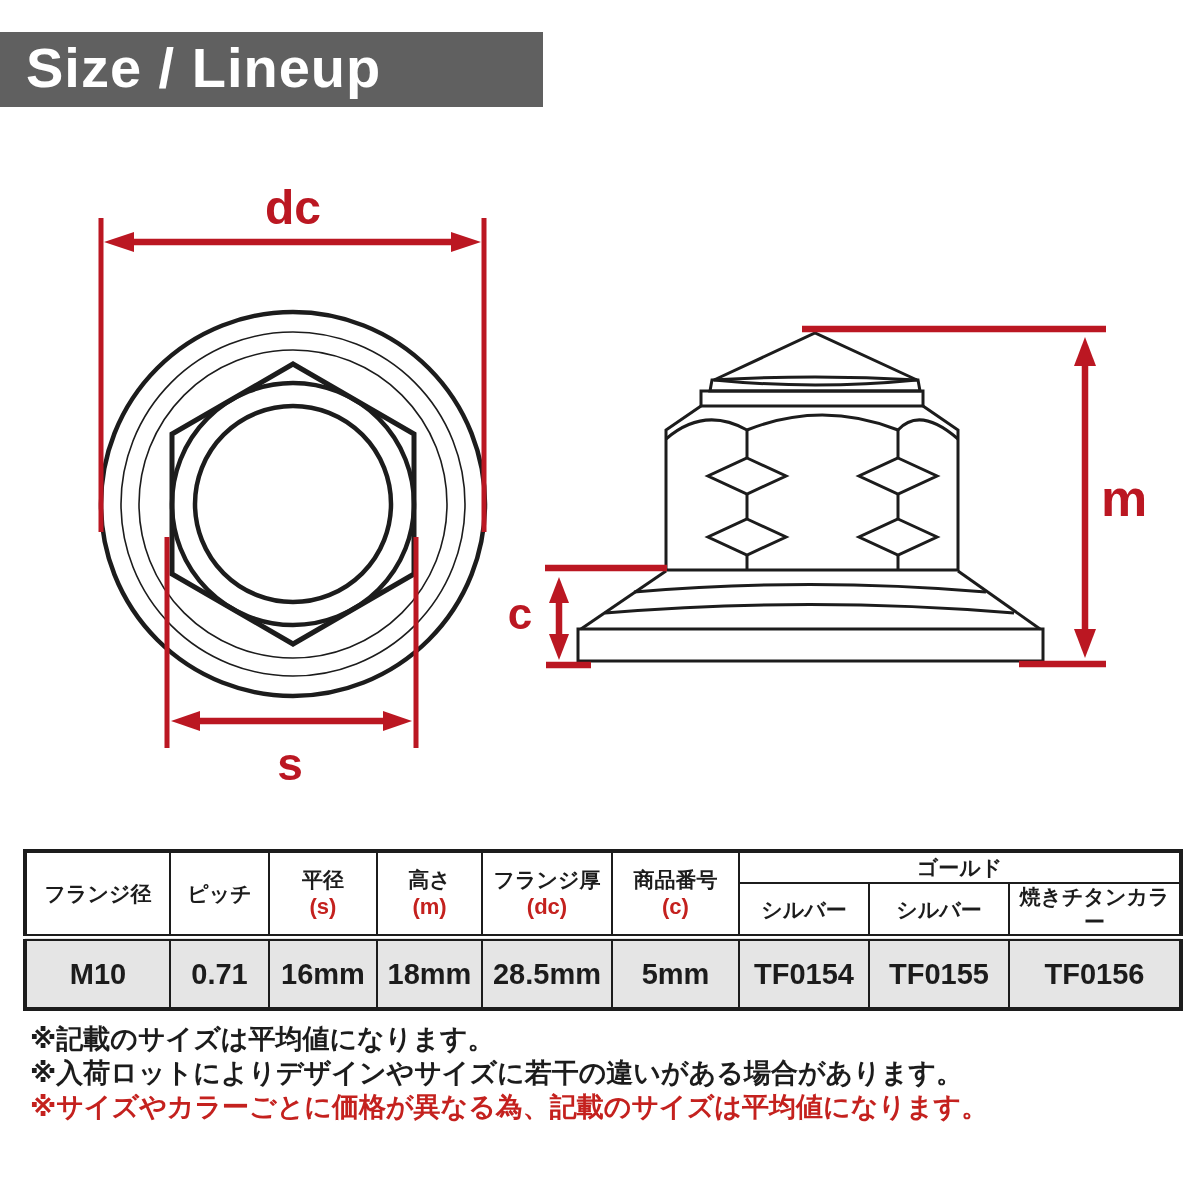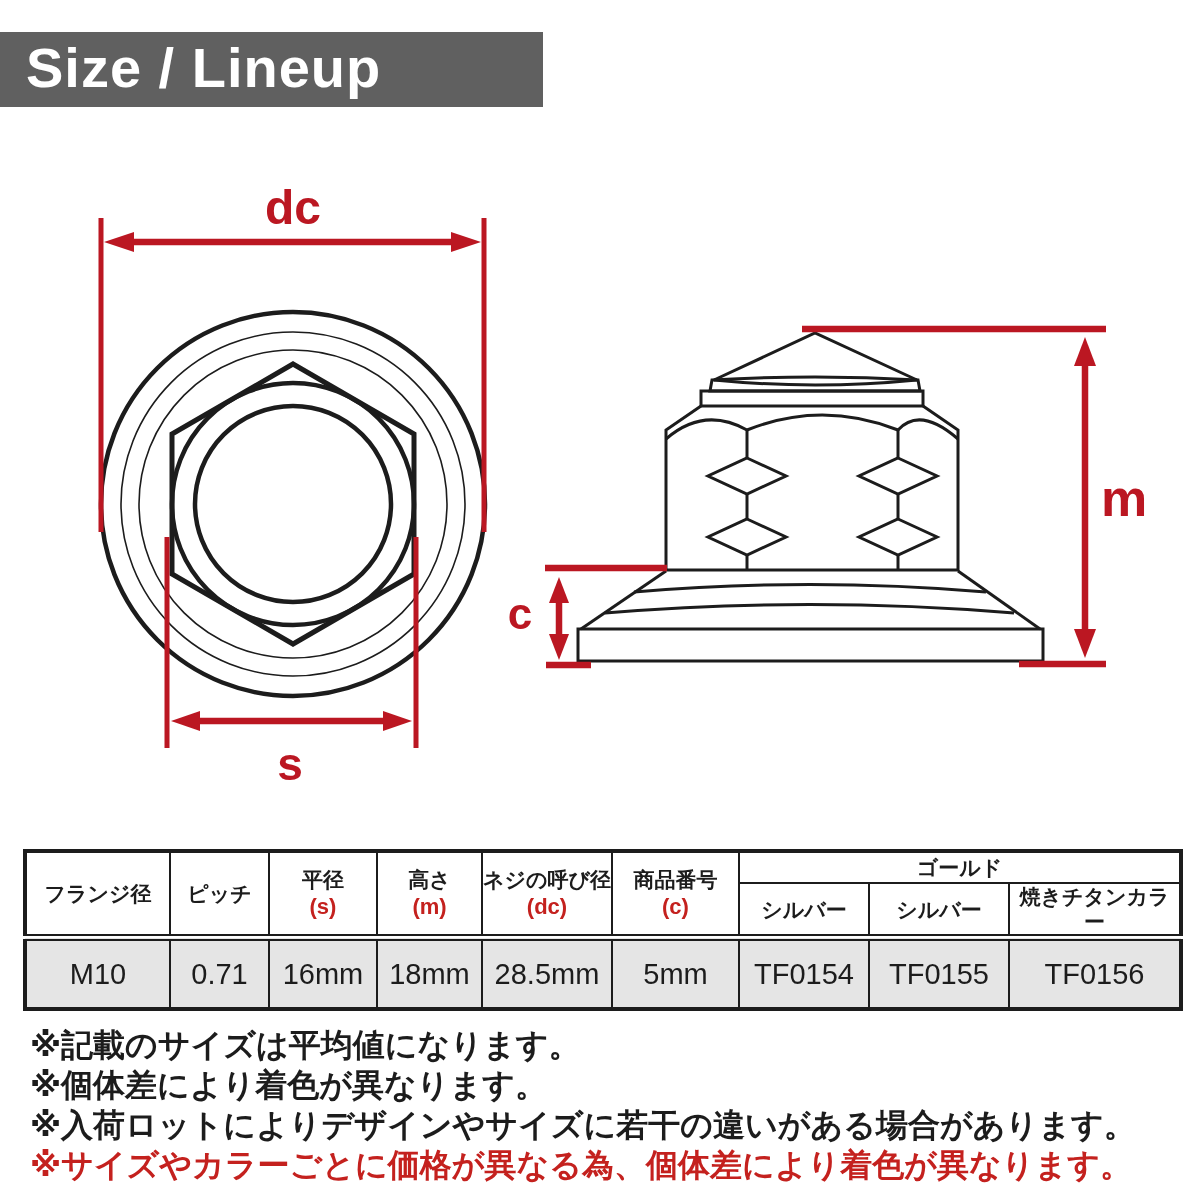--- a/index.html
+++ b/index.html
@@ -42,25 +42,25 @@
     border:2px solid var(--ink);text-align:center;vertical-align:middle;padding:0;
   }
   table.spec thead th{font-size:21px;font-weight:bold;background:#ffffff;}
   table.spec thead tr.top th{height:32px;}
   table.spec thead tr.sub th{height:32px;}
   .h-name{font-size:21px;font-weight:bold;line-height:1.2;}
   .h-sym{font-size:22px;font-weight:bold;color:var(--red_accent);line-height:1.2;margin-top:2px;}
   table.spec tbody td{
     border-top:7px double var(--ink);
     height:71px;background:var(--row_bg);
-    font-size:29px;font-weight:normal;
+    font-size:29px;font-weight:bold;
   }
   
   .notes{position:absolute;left:30px;top:1022px;width:1150px;}
-  .note{font-size:32px;font-weight:bold;line-height:34px;color:var(--ink);white-space:nowrap;margin-top:6px;}
+  .note{font-size:27px;font-weight:bold;line-height:34px;color:var(--ink);white-space:nowrap;}
   .note.red{color:var(--red_accent);}
 </style>
 </head>
 <body>
 
 <div class="page">
 
   <div class="banner">
     <span>Size / Lineup</span>
   </div>
@@ -170,21 +170,21 @@
         </th>
         <th rowspan="2">
           <div class="h-name">平径</div>
           <div class="h-sym">(s)</div>
         </th>
         <th rowspan="2">
           <div class="h-name">高さ</div>
           <div class="h-sym">(m)</div>
         </th>
         <th rowspan="2">
-          <div class="h-name">ネジの呼び径</div>
+          <div class="h-name">フランジ厚</div>
           <div class="h-sym">(dc)</div>
         </th>
         <th rowspan="2">
           <div class="h-name">商品番号</div>
           <div class="h-sym">(c)</div>
         </th>
         <th colspan="3">
           <div class="h-name">ゴールド</div>
         </th>
       </tr>
@@ -210,18 +210,17 @@
         <td>5mm</td>
         <td>TF0154</td>
         <td>TF0155</td>
         <td>TF0156</td>
       </tr>
     </tbody>
   </table>
 
   <div class="notes">
     <div class="note">※記載のサイズは平均値になります。</div>
-    <div class="note">※個体差により着色が異なります。</div>
     <div class="note">※入荷ロットによりデザインやサイズに若干の違いがある場合があります。</div>
-    <div class="note red">※サイズやカラーごとに価格が異なる為、個体差により着色が異なります。</div>
+    <div class="note red">※サイズやカラーごとに価格が異なる為、記載のサイズは平均値になります。</div>
   </div>
 
 </div>
 
 </body></html>

